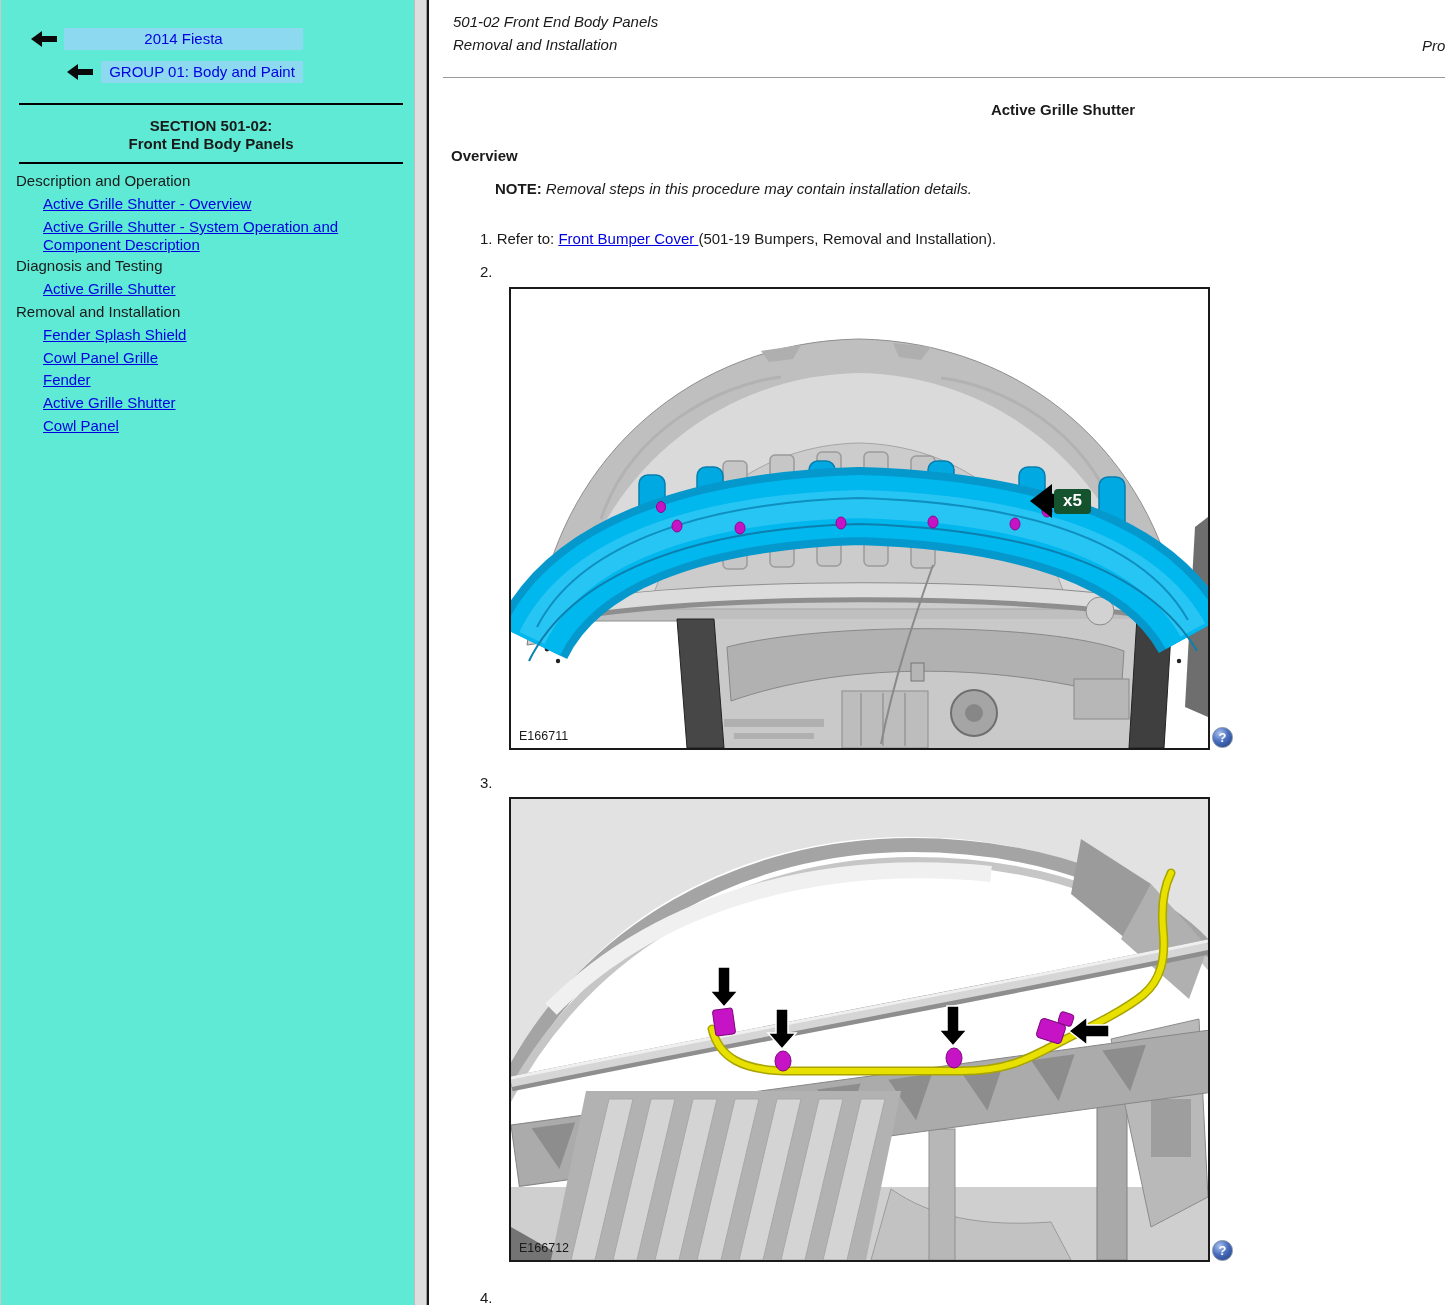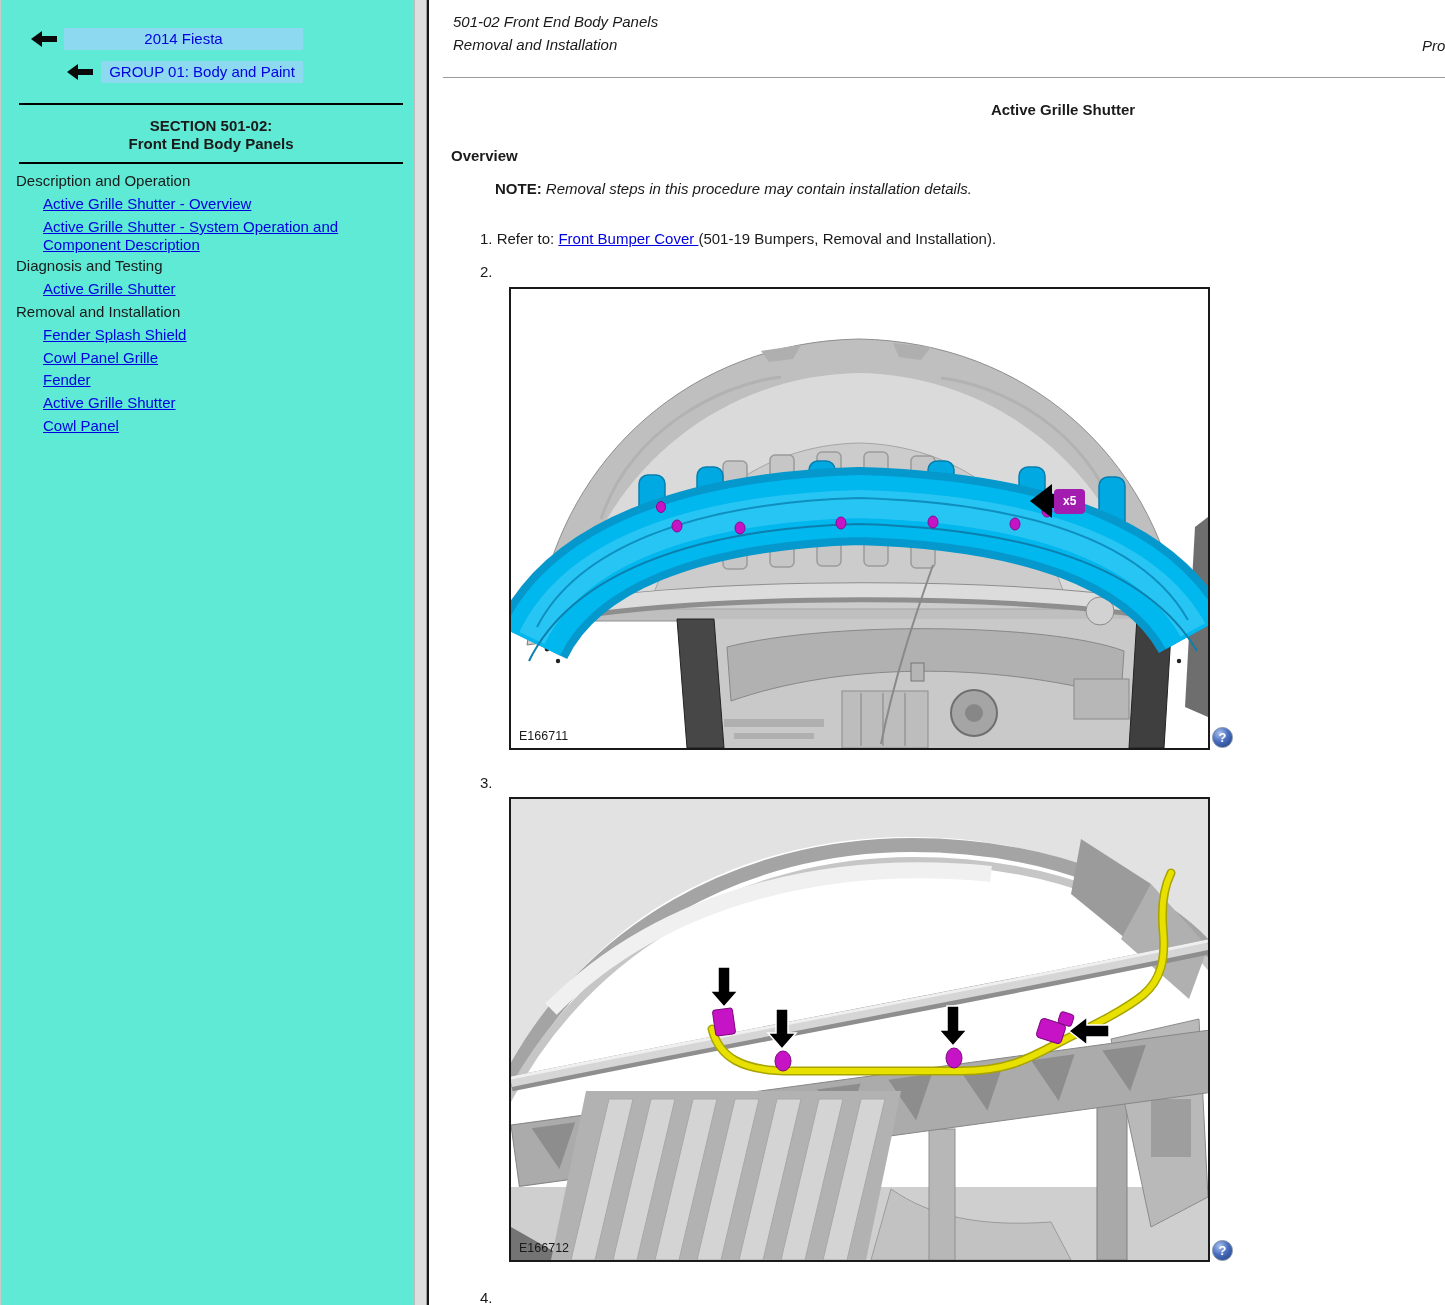--- a/index.html
+++ b/index.html
@@ -33,21 +33,21 @@
   #note-line { position:absolute; left:22px; top:180px;margin-left:44px; }
   #note-line b { font-weight:bold; }
   #note-line i { font-style:italic; }
   .step { position:absolute; left:51px; white-space:nowrap;margin-top:14px; }
   .step a { color:#0000e0; text-decoration:underline; cursor:pointer; }
 
   .figure { position:absolute; left:80px; width:701px; background:#fff;
     border:2px solid #1a1a1a; }
   .fig-label { position:absolute; left:8px; bottom:5px; font-size:12.5px; color:#1a1a1a; }
   .callout { position:absolute; display:flex; align-items:center; }
-  .callout .tag { background:#a21caf; color:#fff; font-weight:bold; font-size:12px;
+  .callout .tag { background:#14532d; color:#fff; font-weight:bold; font-size:17px;
     border-radius:4px; padding:1px 9px 2px 9px; line-height:22px; }
   .help-btn { position:absolute; width:21px; height:21px; border-radius:50%;
     background:radial-gradient(circle at 35% 28%, #aac2ee 0%, #4a6fc0 45%, #1d3a7a 100%);
     border:1px solid #7d8da6; color:#fff; font-weight:bold; font-size:13px;
     text-align:center; line-height:19px; cursor:pointer; }
 </style>
 </head>
 <body>
 
 <div id="sidebar">

